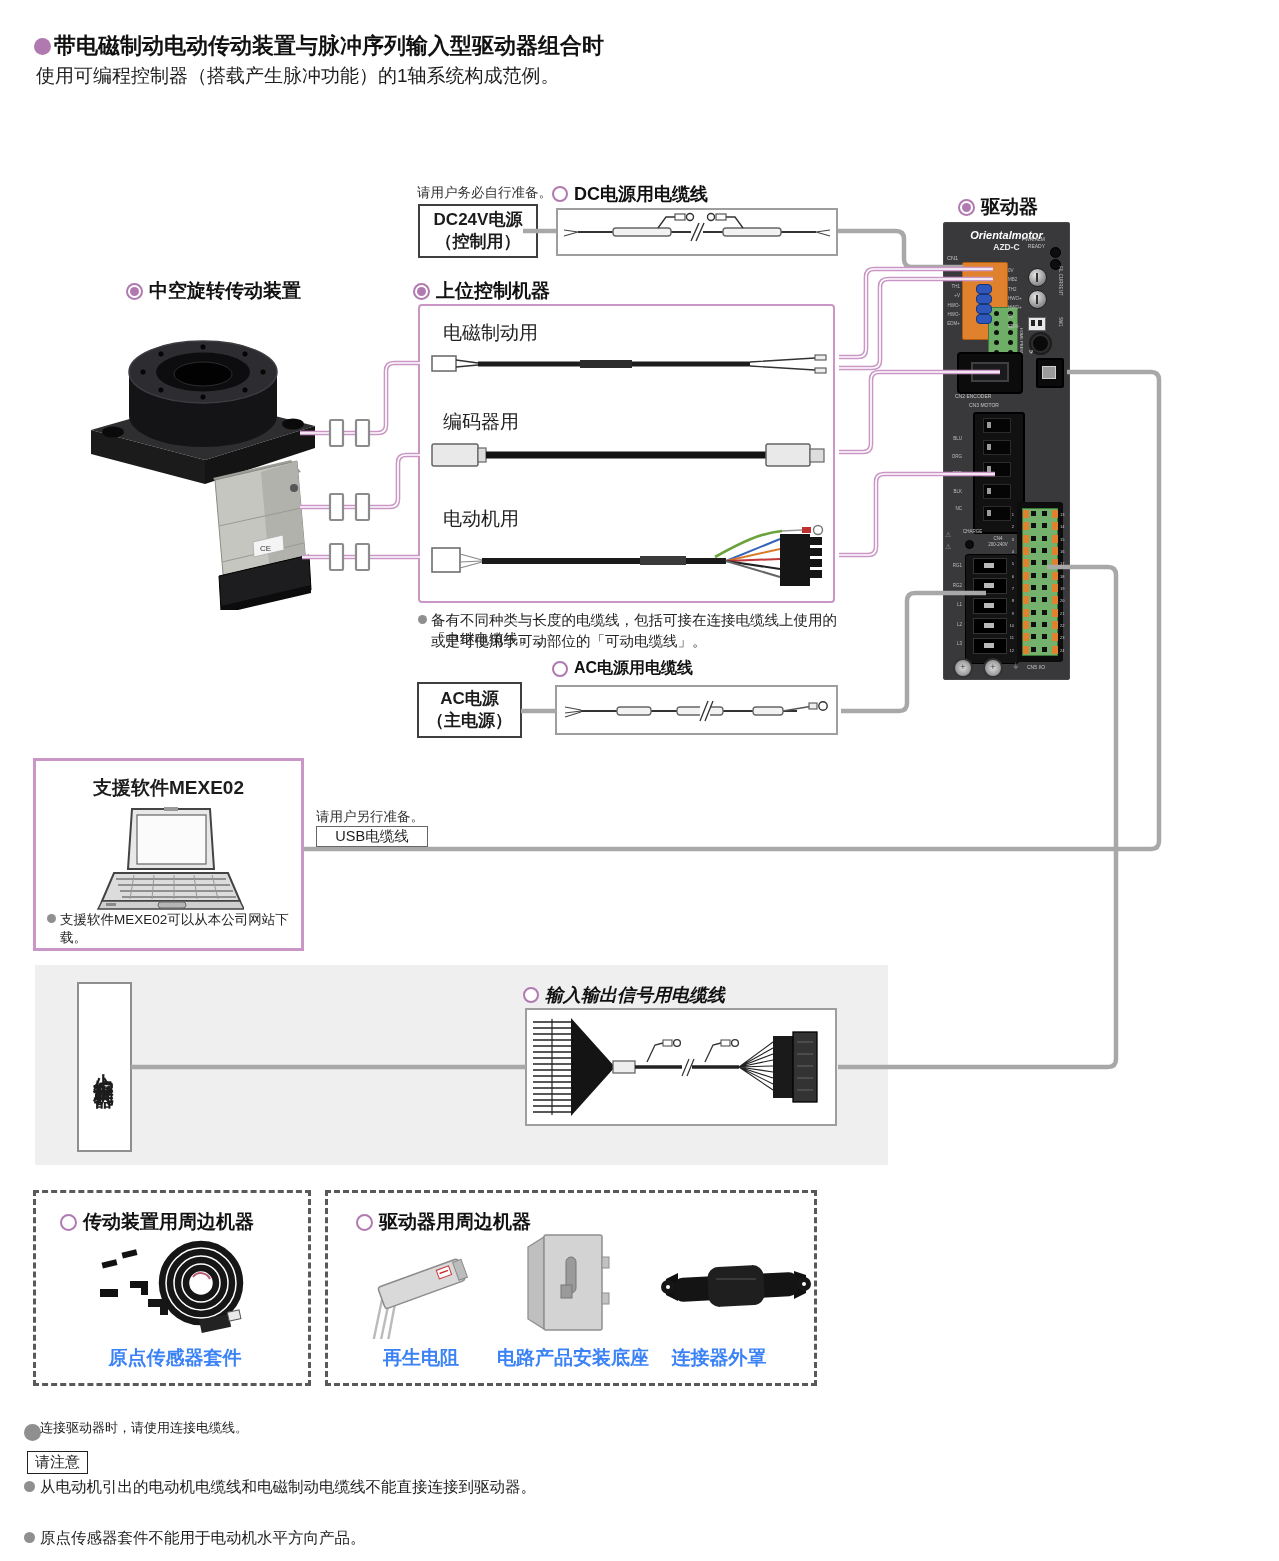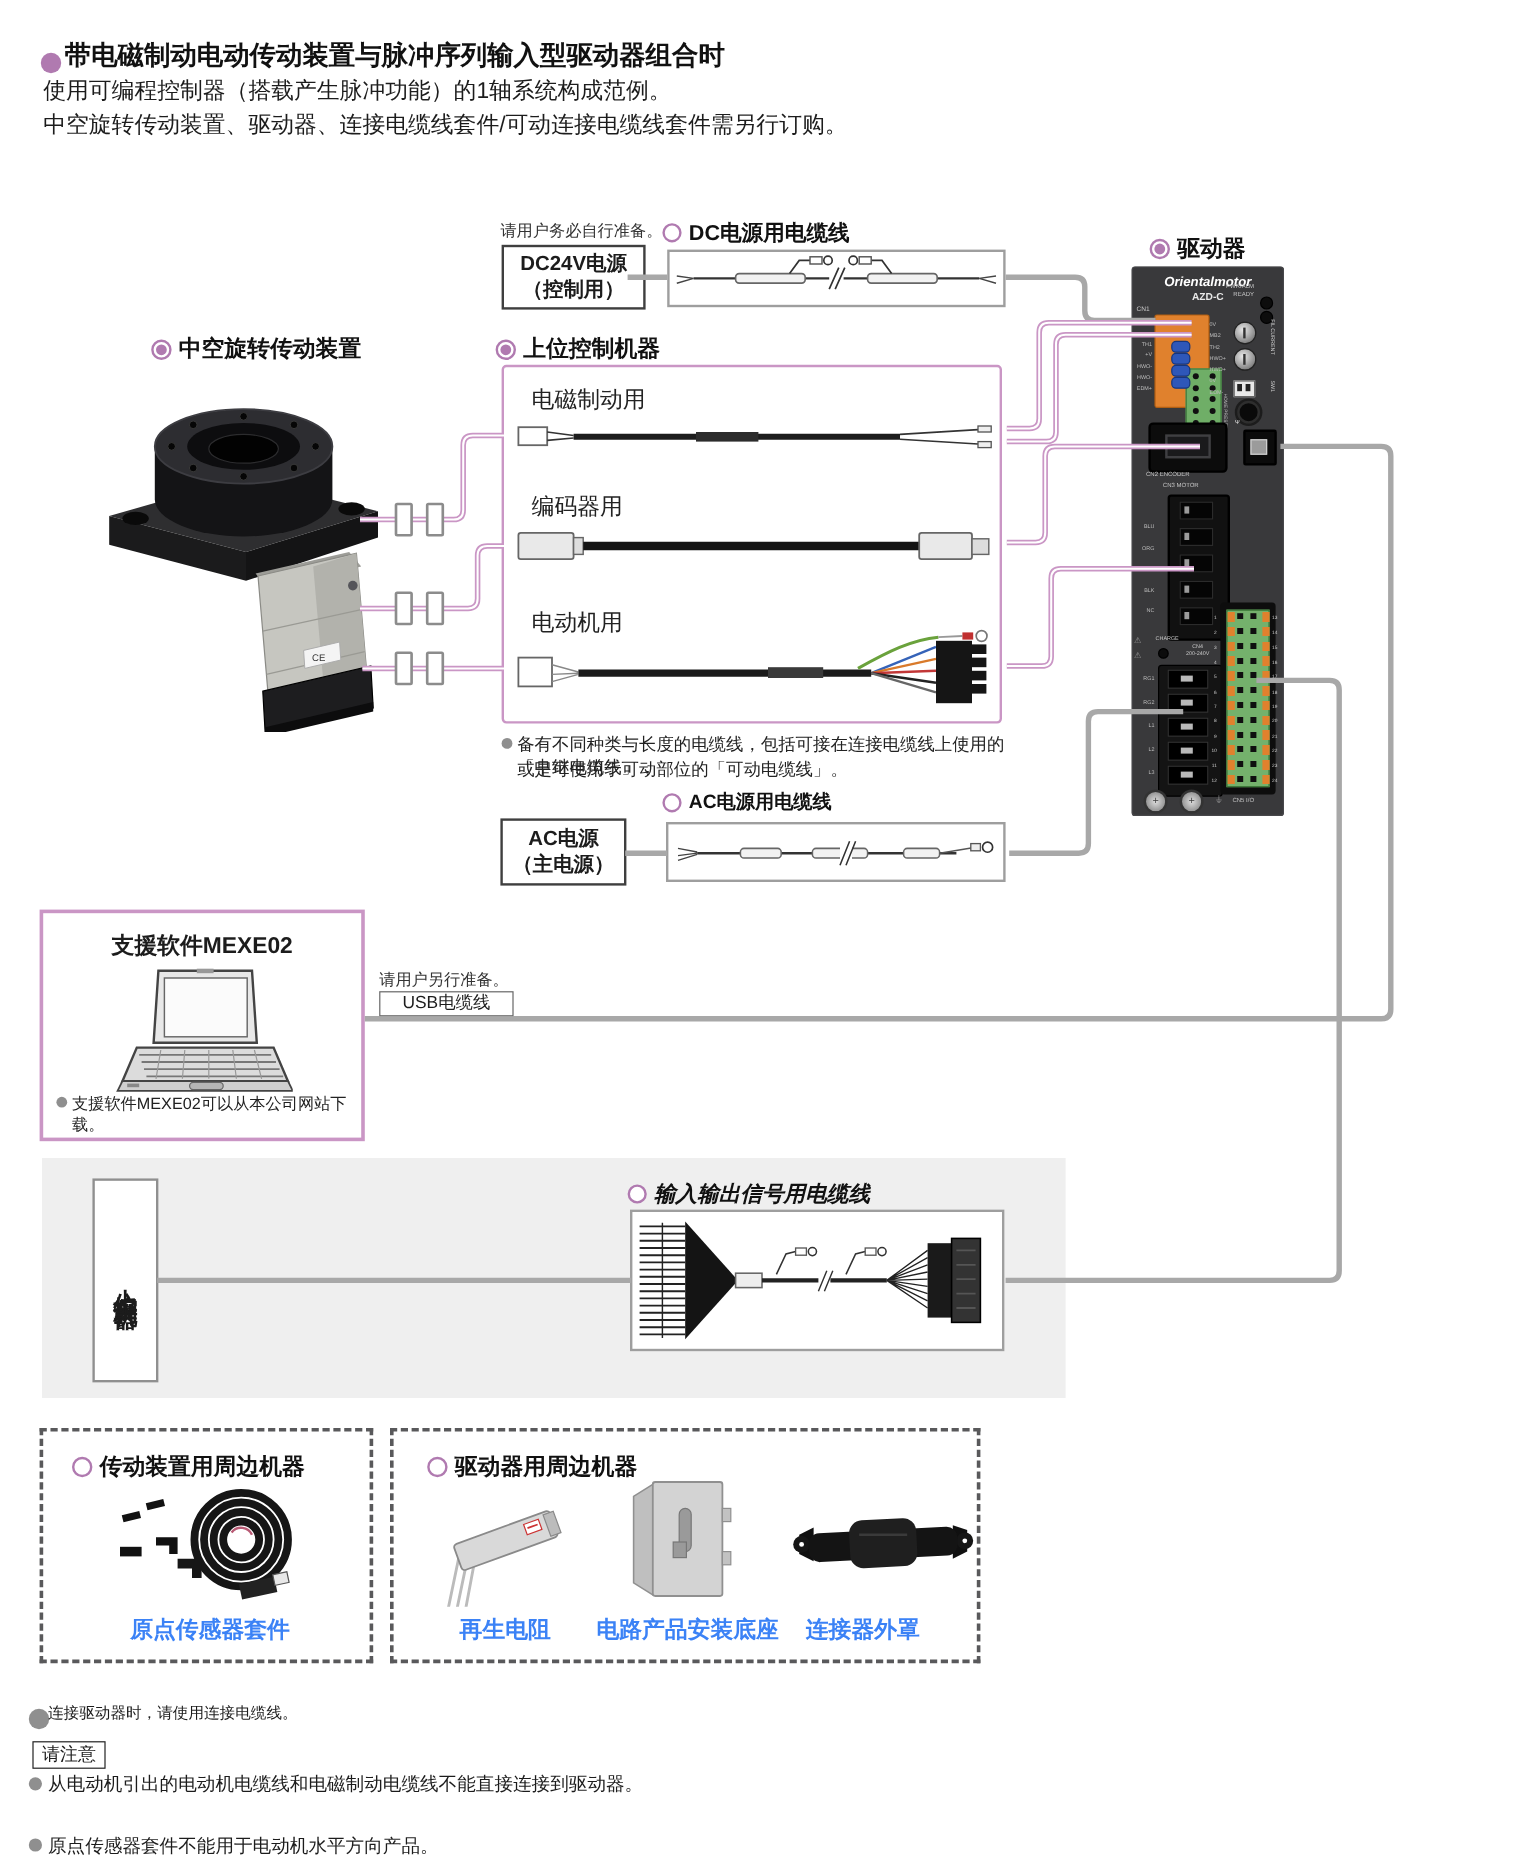--- a/index.html
+++ b/index.html
@@ -70,26 +70,25 @@
   .caption{font-size:19px;font-weight:700;text-align:center;color:#3b82f6;}
   #hostbox{left:77px;top:982px;width:55px;height:170px;box-sizing:border-box;border:2px solid #8f8f8f;background:#fff;display:flex;align-items:center;justify-content:center;z-index:10;}
   #hostbox span{writing-mode:vertical-rl;font-size:20px;font-weight:700;letter-spacing:3px;}
   #cautionbox{border:1.5px solid #222;padding:1px 7px;font-size:15px;display:inline-block;}
 </style>
 </head>
 <body>
 
 <div id="page">
 
-  <div class="abs" style="left:34px;top:31px;display:flex;align-items:flex-end;gap:3px;">
+  <div class="abs" style="left:34px;top:31px;display:flex;align-items:center;gap:3px;">
     <span class="tdot"></span>
     <span style="font-size:22px;font-weight:700;color:#111;">带电磁制动电动传动装置与脉冲序列输入型驱动器组合时</span>
   </div>
   <div class="abs" style="left:36px;top:63px;font-size:19px;">使用可编程控制器（搭载产生脉冲功能）的1轴系统构成范例。</div>
-  <div class="abs" style="left:36px;top:91px;font-size:19px;">中空旋转传动装置、驱动器、连接电缆线套件/可动连接电缆线套件需另行订购。</div>
 
 
   <div class="abs prep" style="left:417px;top:184px;">请用户务必自行准备。</div>
   <div class="abs pwrbox" style="left:418px;top:204px;width:120px;height:54px;">
     <span>DC24V电源</span>
     <span>（控制用）</span>
   </div>
   <div class="abs seclbl" style="left:552px;top:182px;font-size:18px;">
     <span class="cir" style="width:16px;height:16px;"></span>
     <span>DC电源用电缆线</span>

